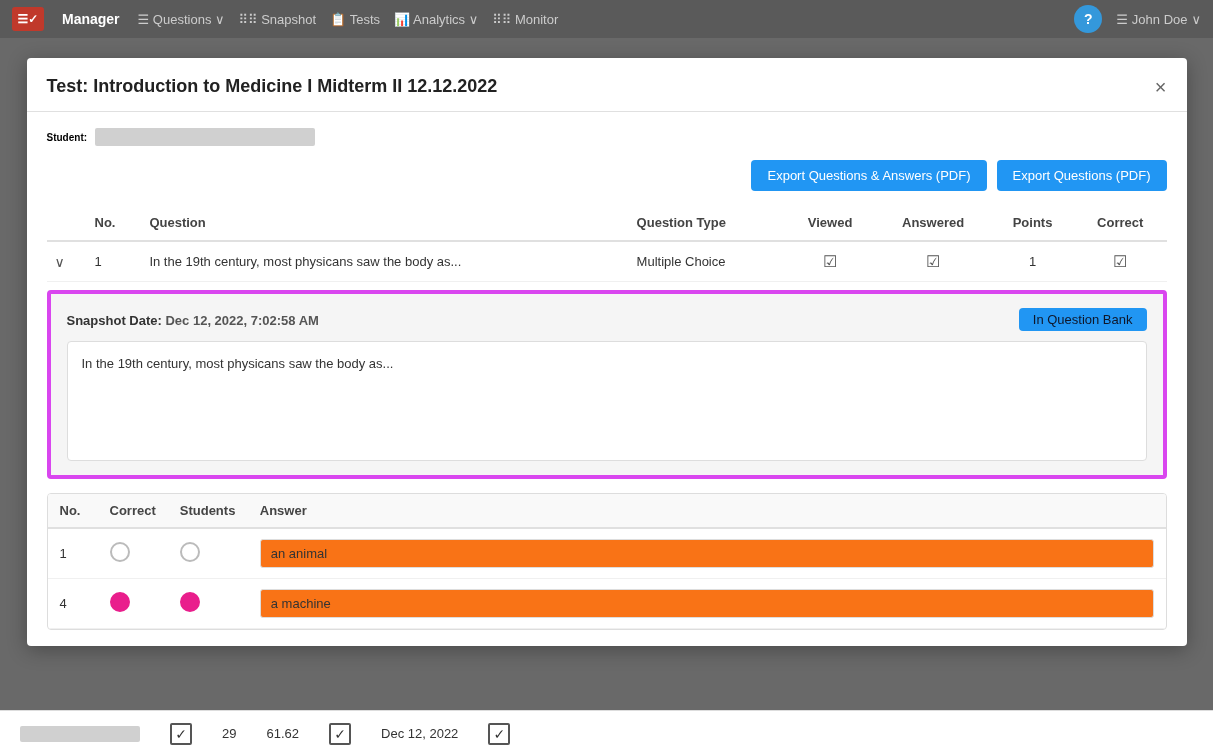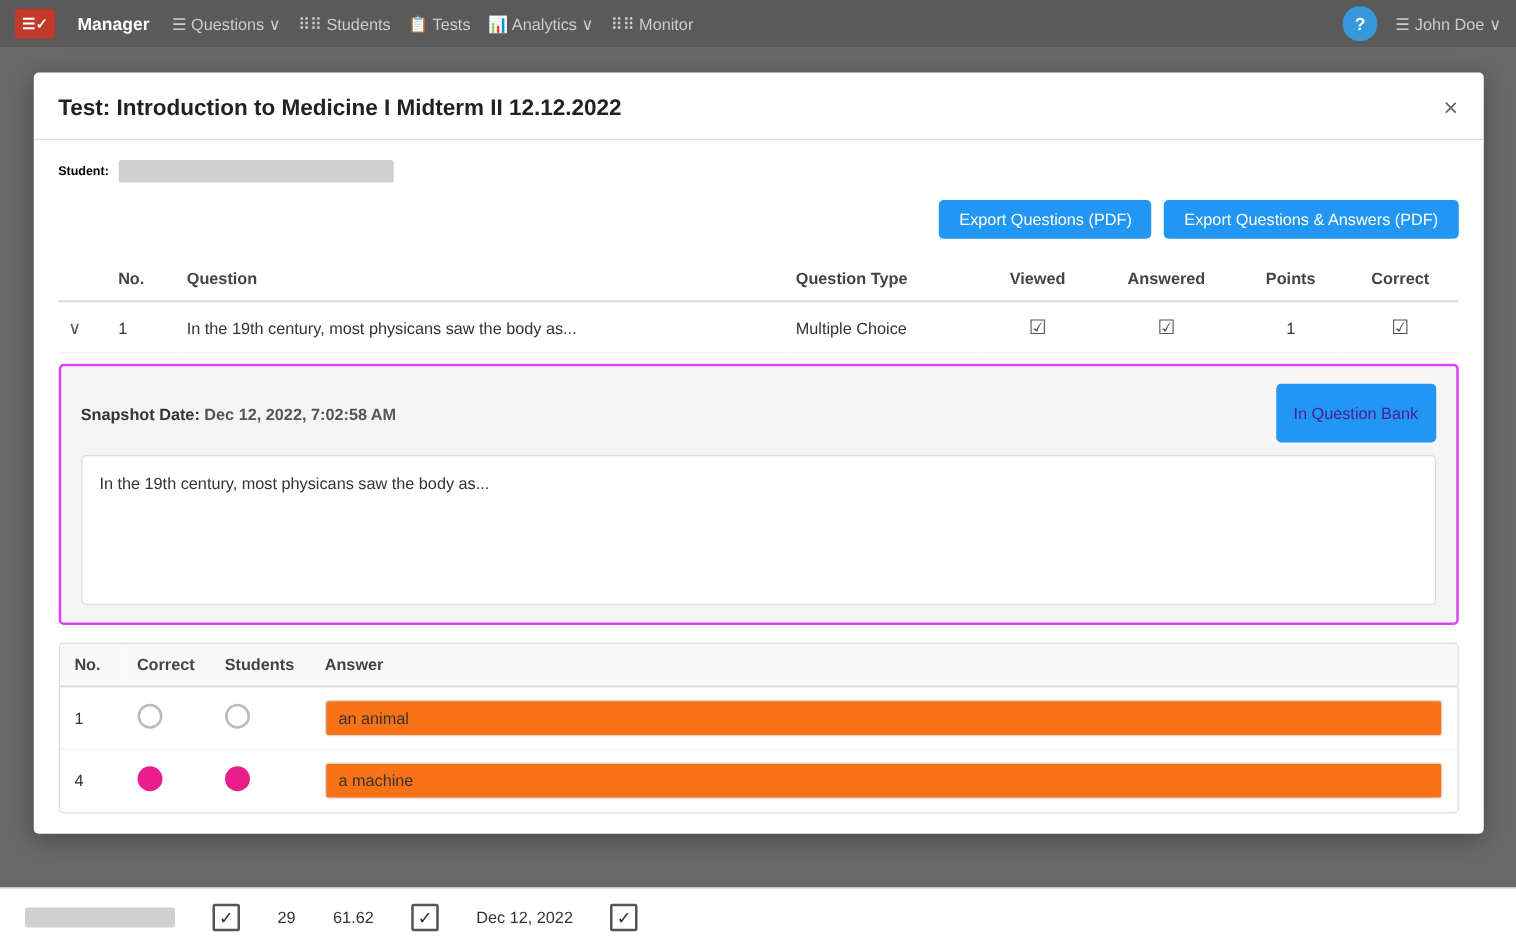--- a/index.html
+++ b/index.html
@@ -188,21 +188,21 @@
       font-size: 16px;
       color: #555;
     }
     .points-val {
       color: #e67e22;
     }
 
     
     .detail-panel {
       background: #f5f5f5;
-      border: 2px solid #d946ef;
+      border: 4px solid #d946ef;
       border-radius: 4px;
       padding: 14px 16px;
       margin: 8px 0 12px;
     }
     .snapshot-row {
       display: flex;
       align-items: center;
       justify-content: space-between;
       margin-bottom: 10px;
     }
@@ -211,23 +211,23 @@
       color: #333;
     }
     .snapshot-label span {
       font-weight: bold;
     }
     .snapshot-date {
       color: #555;
     }
     .btn-blue-sm {
       background: #2196f3;
-      color: #4c1d95;
+      color: #0f172a;
       border: none;
-      padding: 16px 14px;
+      padding: 4px 14px;
       border-radius: 4px;
       font-size: 13px;
       cursor: pointer;
     }
 
     
     .question-textbox {
       background: white;
       border: 1px solid #ddd;
       border-radius: 4px;
@@ -324,21 +324,21 @@
     }
   </style>
 </head>
 <body>
 
 <div class="topbar">
   <div class="topbar-logo">☰✓</div>
   <span class="topbar-brand">Manager</span>
   <div class="topbar-nav">
     <span class="topbar-nav-item">☰ Questions ∨</span>
-    <span class="topbar-nav-item">⠿⠿ Students</span>
+    <span class="topbar-nav-item">⠿⠿ Snapshot</span>
     <span class="topbar-nav-item">📋 Tests</span>
     <span class="topbar-nav-item">📊 Analytics ∨</span>
     <span class="topbar-nav-item">⠿⠿ Monitor</span>
   </div>
   <div class="topbar-right">
     <div class="help-btn">?</div>
     <div class="user-menu">☰ <span>John Doe</span> ∨</div>
   </div>
 </div>
 
@@ -351,22 +351,22 @@
     </div>
 
     <div class="modal-body">
 
       <div class="student-row">
         <span class="student-label">Student:</span>
         <div class="student-name-placeholder"></div>
       </div>
 
       <div class="export-row">
+        <button class="btn-blue">Export Questions &amp; Answers (PDF)</button>
         <button class="btn-blue">Export Questions (PDF)</button>
-        <button class="btn-blue">Export Questions &amp; Answers (PDF)</button>
       </div>
 
       <table class="questions-table">
         <thead>
           <tr>
             <th style="width:40px;"></th>
             <th>No.</th>
             <th>Question</th>
             <th>Question Type</th>
             <th class="center">Viewed</th>

